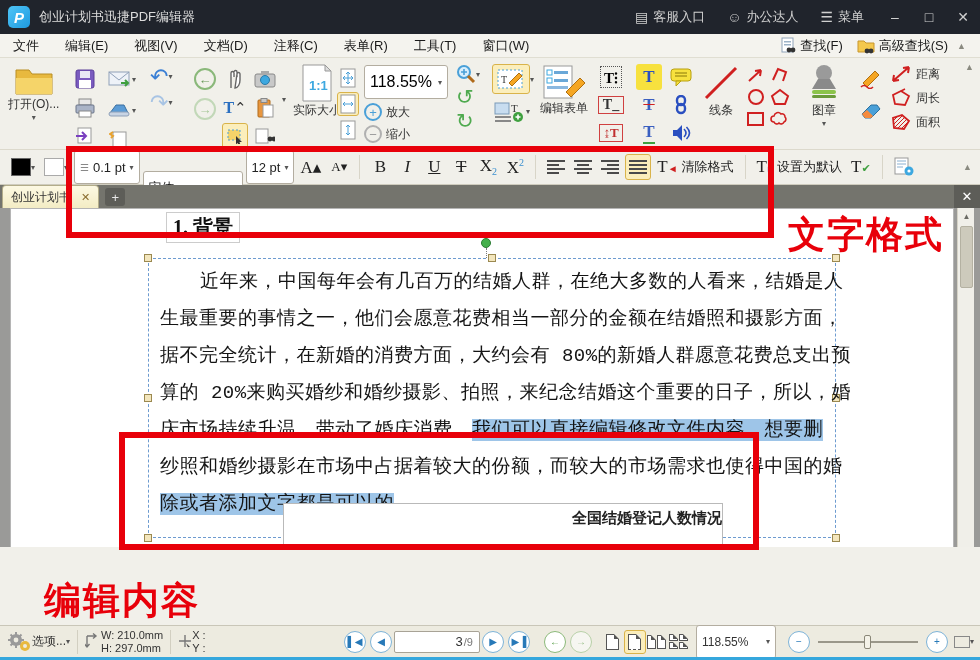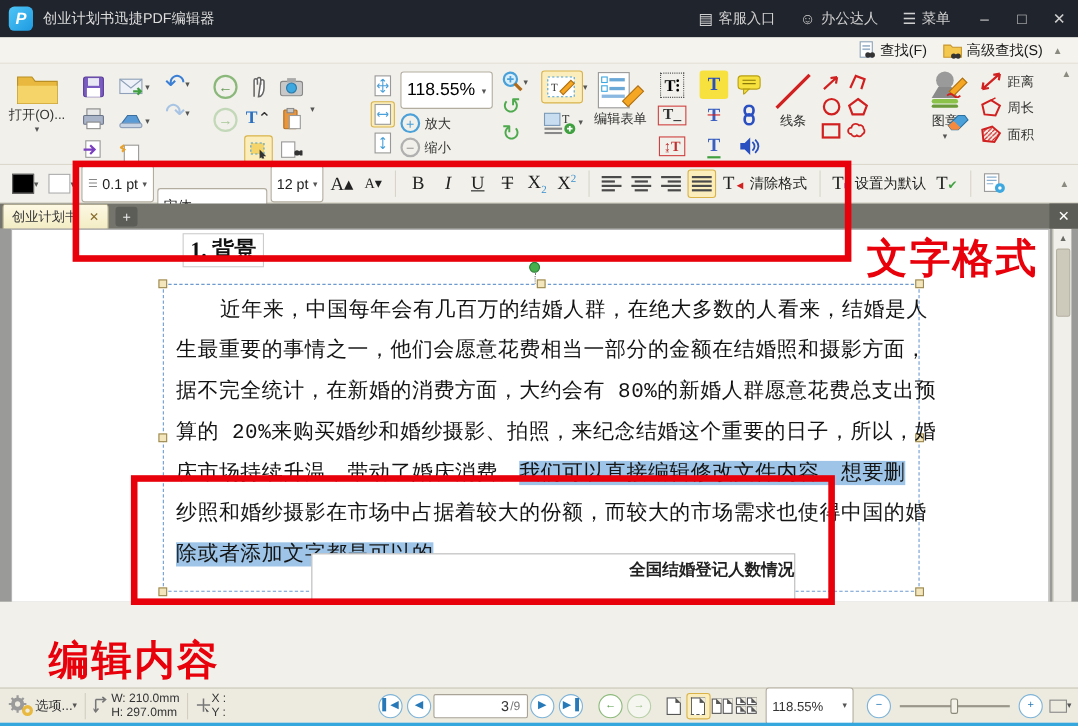--- a/index.html
+++ b/index.html
@@ -126,20 +126,30 @@
       </div>
       <div class="winbtns">
         <div class="winbtn">–</div>
         <div class="winbtn">□</div>
         <div class="winbtn">✕</div>
       </div>
     </div>
   </div>
 
   <div class="menubar">
+    <div style="display:flex">
+        <span class="mitem">文件</span>
+        <span class="mitem">编辑(E)</span>
+        <span class="mitem">视图(V)</span>
+        <span class="mitem">文档(D)</span>
+        <span class="mitem">注释(C)</span>
+        <span class="mitem">表单(R)</span>
+        <span class="mitem">工具(T)</span>
+        <span class="mitem">窗口(W)</span>
+      </div>
     <div class="menu-right">
       <div class="fitem">
         <svg width="16" height="18">
             <rect x="2" y="1" width="11" height="14" fill="#fff" stroke="#8fa3b8"></rect>
             <rect x="4" y="4" width="7" height="1.5" fill="#9db3c8"></rect>
             <rect x="4" y="7" width="7" height="1.5" fill="#9db3c8"></rect>
             <circle cx="9" cy="13" r="2.4" fill="#333"></circle>
             <circle cx="13" cy="13" r="2.4" fill="#333"></circle>
           </svg>
         <span>查找(F)</span>
@@ -280,20 +290,30 @@
             <svg width="20" height="16">
               <rect x="1" y="1" width="12" height="14" fill="#fff" stroke="#999"></rect>
               <circle cx="15" cy="11" r="2.4" fill="#333"></circle>
               <circle cx="19" cy="11" r="2.4" fill="#333"></circle>
             </svg>
           </div>
       </div>
     </div>
     <div class="vsep" style="left:288px; top:62px; height:0;"></div>
 
+    <div class="tgroup" style="left:293px; top:6px;">
+      <div class="bigbtn">
+        <svg width="32" height="38">
+            <path d="M2 1 h22 l6 6 v30 H2z" fill="#fff" stroke="#999"></path>
+            <path d="M24 1 l6 6 h-6z" fill="#ddd" stroke="#999"></path>
+            <text x="8" y="26" font-size="13" fill="#3da8e0" font-weight="bold">1:1</text>
+          </svg>
+        <span>实际大小</span>
+      </div>
+    </div>
 
     <div class="tgroup" style="left:337px; top:8px;">
       <div class="smallico" style="width:22px;height:24px;">
           <svg width="18" height="22">
             <rect x="2" y="2" width="14" height="18" fill="#fff" stroke="#999"></rect>
             <path d="M9 5 v12 M4 11 h10 M9 5 l-2 2 M9 5 l2 2 M9 17 l-2 -2 M9 17 l2 -2 M4 11 l2 -2 M4 11 l2 2 M14 11 l-2 -2 M14 11 l-2 2" stroke="#4aa0d8" fill="none"></path>
           </svg>
         </div>
       <div class="smallico hlbtn" style="width:22px;height:24px;margin-top:2px;">
           <svg width="18" height="22">
@@ -454,21 +474,21 @@
         <svg width="20" height="18">
             <rect x="2" y="3" width="15" height="12" stroke="#d02020" stroke-width="2" fill="none"></rect>
           </svg>
         <svg width="20" height="18">
             <path d="M4 12 a3 3 0 010-6 a4 4 0 017-2 a3 3 0 014 3 a3 3 0 01-1 5 a3 3 0 01-5 1 a3 3 0 01-5 -1z" stroke="#d02020" stroke-width="1.6" fill="none"></path>
           </svg>
       </div>
     </div>
     <div class="vsep" style="left:796px; top:62px; height:0;"></div>
 
-    <div class="tgroup" style="left:804px; top:6px;margin-left:35px;">
+    <div class="tgroup" style="left:804px; top:6px;">
       <div class="bigbtn">
         <svg width="40" height="38">
             <circle cx="20" cy="9" r="8" fill="#9a9a9a"></circle>
             <path d="M14 15 h12 l6 10 H8z" fill="#8a8a8a"></path>
             <rect x="8" y="26" width="24" height="4" rx="2" fill="#8bc34a"></rect>
             <rect x="8" y="31" width="24" height="3" rx="1.5" fill="#6a9a3a"></rect>
           </svg>
         <span>图章</span>
         <span class="dd">▾</span>
       </div>

